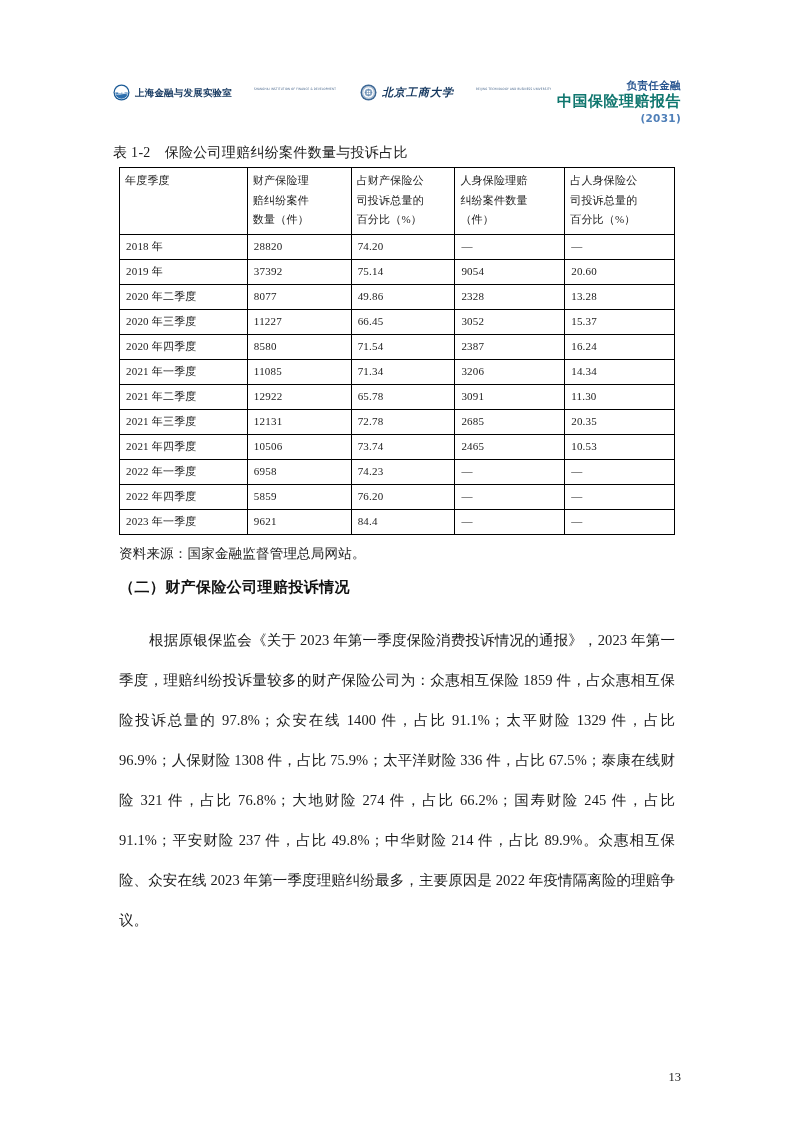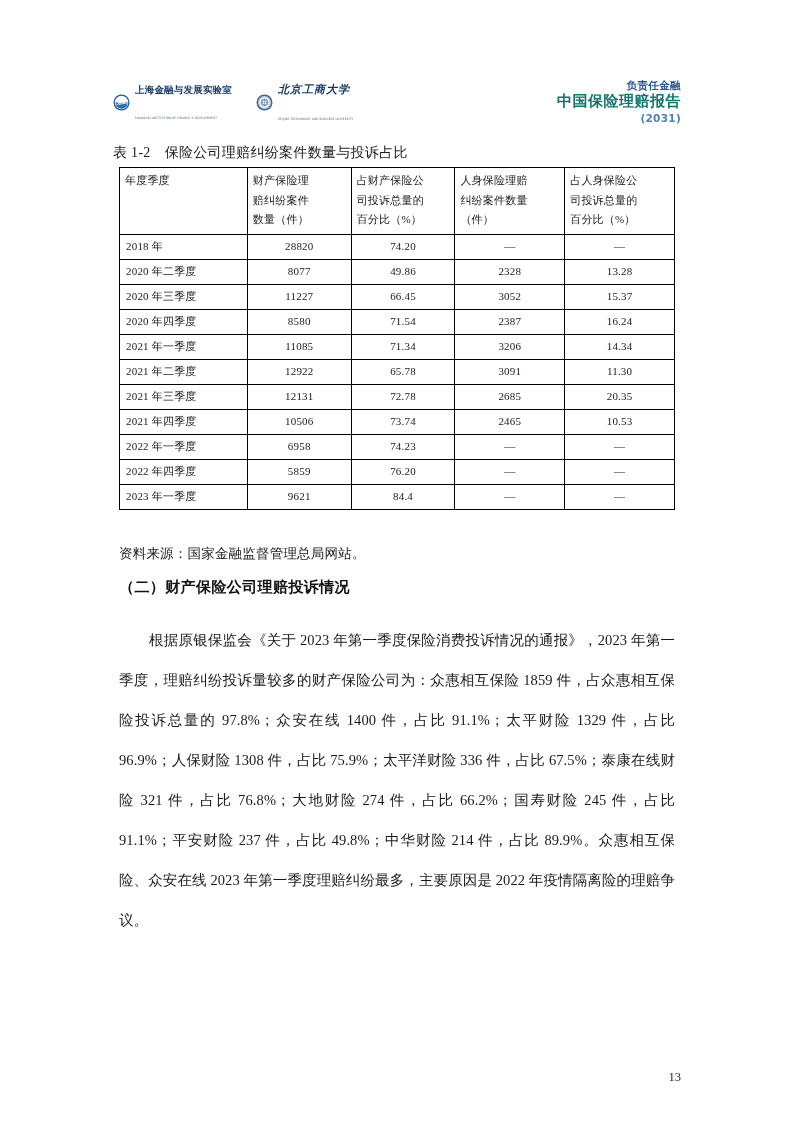--- a/index.html
+++ b/index.html
@@ -38,21 +38,21 @@
     align-items: center;
     gap: 5px;
   }
   .logo-mark {
     width: 17px;
     height: 17px;
     flex: 0 0 17px;
   }
   .logo-text {
     display: flex;
-    flex-direction: column;
+    flex-direction: row;
     line-height: 1;
     gap: 22px;
   }
   .logo-cn {
     font-family: "DejaVu Sans", "Liberation Sans", sans-serif;
     font-size: 9.5px;
     font-weight: bold;
     color: #13365e;
     letter-spacing: 0.2px;
     white-space: nowrap;
@@ -149,21 +149,21 @@
     border-bottom: 0.8px solid #000;
     padding: 1.5px 6px 2.5px 6px;
     line-height: 20px;
     letter-spacing: 0.2px;
     height: 22px;
   }
   table.data-table tr.last-row td {
     border-bottom: 1.6px solid #000;
   }
   td.c-label { text-align: left; white-space: nowrap; }
-  td.c-val { text-align: center; }
+  td.c-val { text-align: left; }
   .dash { letter-spacing: 0; }
 
   .col-w1 { width: 128px; }
   .col-w2 { width: 104px; }
   .col-w3 { width: 104px; }
   .col-w4 { width: 110px; }
   .col-w5 { width: 110px; }
 
   
   .source-note {
@@ -297,20 +297,27 @@
   </thead>
   <tbody id="table-body">
       <tr>
         <td class="c-label">2018 年</td>
         <td class="c-val">28820</td>
         <td class="c-val">74.20</td>
         <td class="c-val dash">—</td>
         <td class="c-val dash">—</td>
       </tr>
       <tr>
+        <td class="c-label">2019 年</td>
+        <td class="c-val">37392</td>
+        <td class="c-val">75.14</td>
+        <td class="c-val">9054</td>
+        <td class="c-val">20.60</td>
+      </tr>
+      <tr>
         <td class="c-label">2020 年二季度</td>
         <td class="c-val">8077</td>
         <td class="c-val">49.86</td>
         <td class="c-val">2328</td>
         <td class="c-val">13.28</td>
       </tr>
       <tr>
         <td class="c-label">2020 年三季度</td>
         <td class="c-val">11227</td>
         <td class="c-val">66.45</td>

